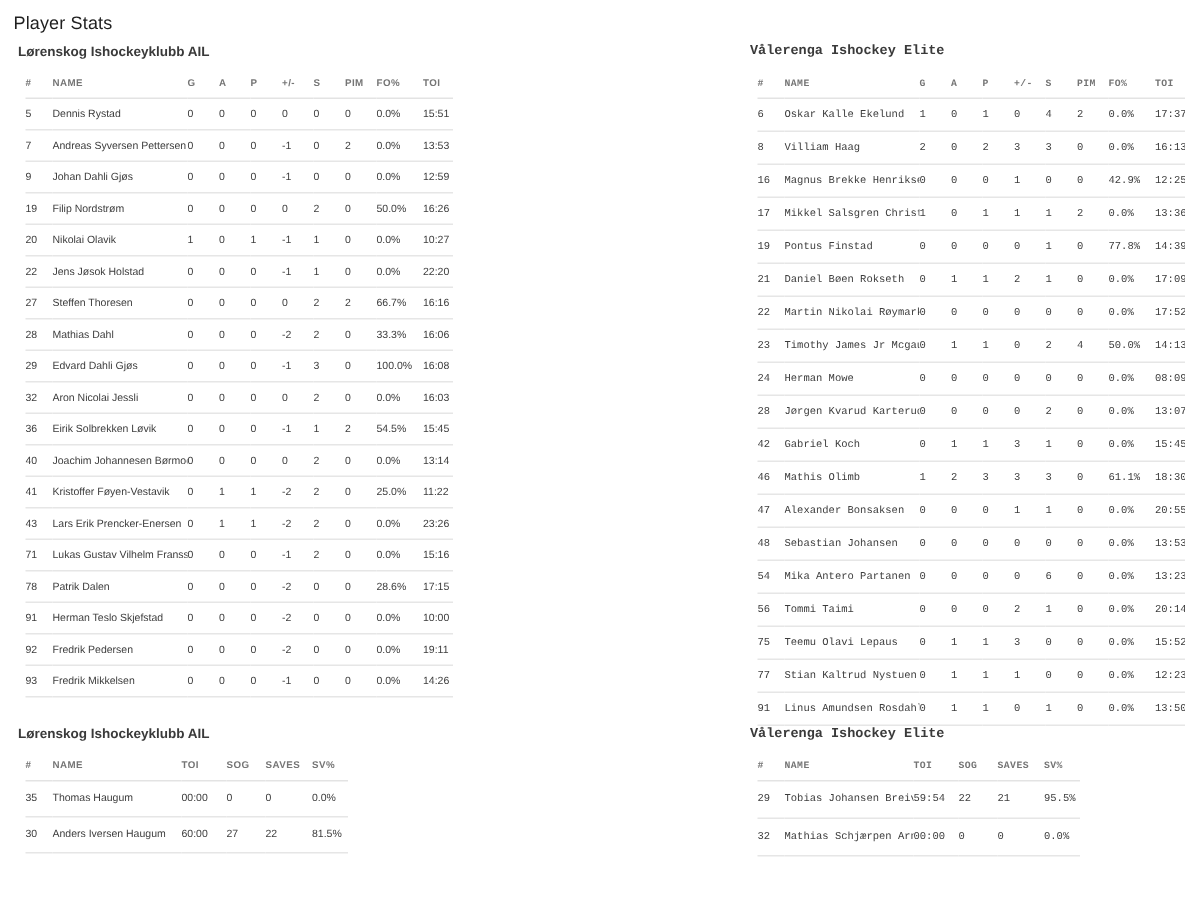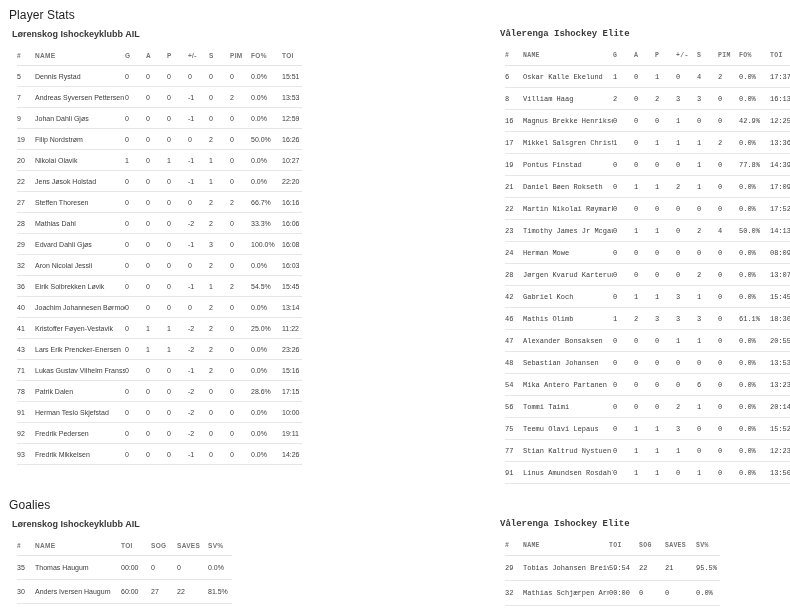--- a/index.html
+++ b/index.html
@@ -558,21 +558,20 @@
               <td>1</td>
               <td>0</td>
               <td>0.0%</td>
               <td>13:50</td>
             </tr>
           </tbody>
         </table>
     </div>
   </div>
 
-  <h1 class="section-title goalies">Goalies</h1>
 
   <div class="tables-row">
     <div class="tcol-left">
       <div class="team-name">Lørenskog Ishockeyklubb AIL</div>
       <table class="goalie-table">
           <thead>
             <tr>
               <th>#</th>
               <th>NAME</th>
               <th>TOI</th>

